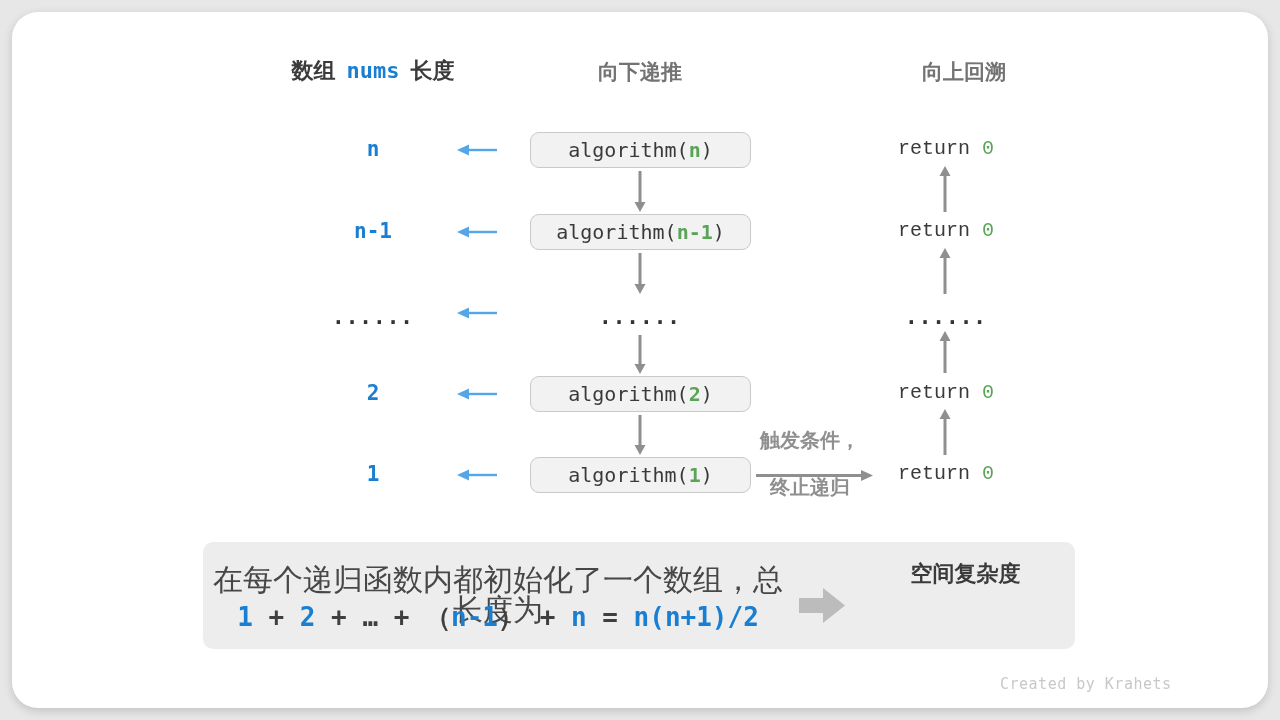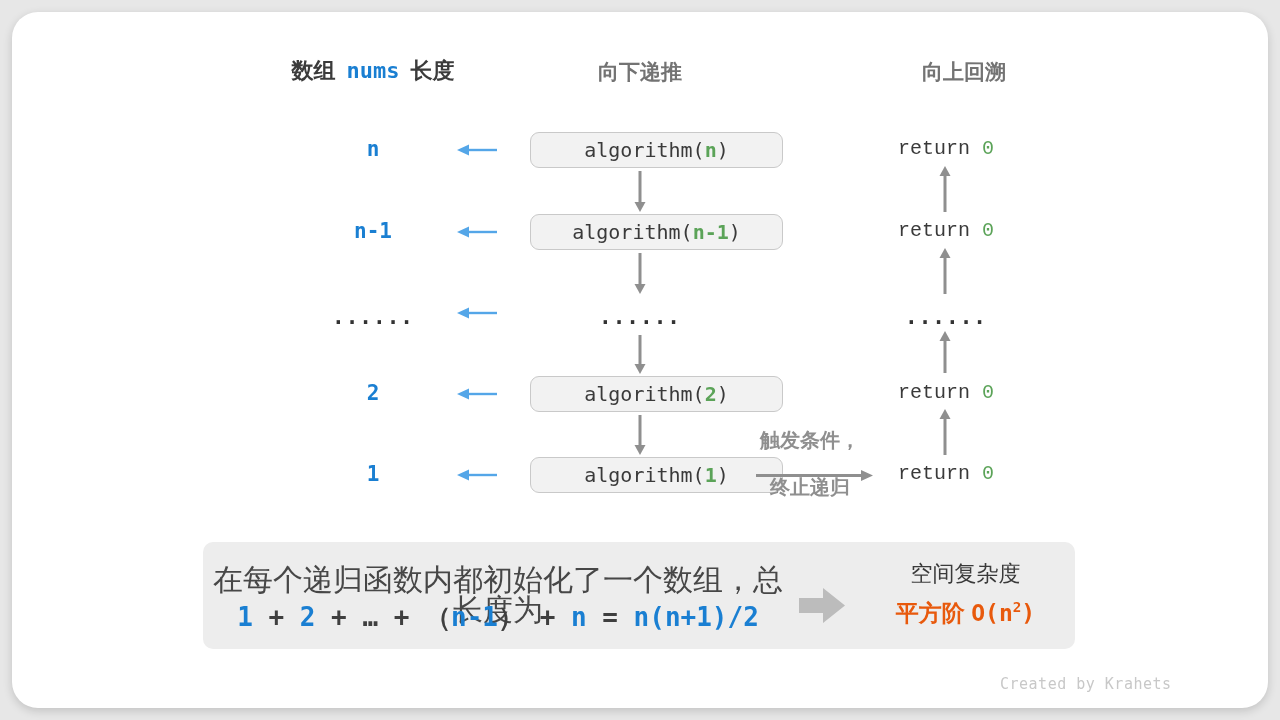--- a/index.html
+++ b/index.html
@@ -8,28 +8,28 @@
   .card{position:absolute;left:12px;top:12px;width:1256px;height:696px;background:#ffffff;border-radius:26px;box-shadow:0 3px 10px rgba(0,0,0,0.16);}
   .abs{position:absolute;line-height:1;}
   .ctr{text-align:center;}
   .mono{font-family:"DejaVu Sans Mono","Liberation Mono",monospace;}
   .hdr-dark{font-size:22px;font-weight:bold;color:#3b3b3b;}
   .hdr-gray{font-size:21px;font-weight:bold;color:#737373;}
   .blue{color:#1a7fd2;}
   .green{color:#5ba358;}
   .len-label{font-family:"DejaVu Sans Mono","Liberation Mono",monospace;font-weight:bold;font-size:21px;color:#1a7fd2;}
   .dots{font-family:"DejaVu Sans Mono","Liberation Mono",monospace;font-weight:bold;font-size:21px;color:#333333;letter-spacing:1px;}
-  .algo-box{left:530px;width:253px;height:36px;background:#f2f2f2;border:1.5px solid #c9c9c9;border-radius:9px;display:flex;align-items:center;justify-content:center;font-family:"DejaVu Sans Mono","Liberation Mono",monospace;font-size:20px;color:#3a3a3a;box-sizing:border-box;}
+  .algo-box{left:530px;width:221px;height:36px;background:#f2f2f2;border:1.5px solid #c9c9c9;border-radius:9px;display:flex;align-items:center;justify-content:center;font-family:"DejaVu Sans Mono","Liberation Mono",monospace;font-size:20px;color:#3a3a3a;box-sizing:border-box;}
   .algo-box .green{font-weight:bold;}
   .ret{left:861px;width:170px;font-family:Liberation Mono, monospace;font-size:20px;color:#3a3a3a;text-align:center;}
   .note{font-size:20px;font-weight:bold;color:#8f8f8f;margin-top:24px;}
   .summary-panel{left:203px;top:542px;width:872px;height:107px;background:#ededed;border-radius:10px;}
   .sum-line1{font-size:30px;color:#474747;}
   .sum-formula{font-family:"DejaVu Sans Mono","Liberation Mono",monospace;font-size:26px;font-weight:bold;color:#3f3f3f;}
-  .cx-title{font-size:22px;font-weight:normal;color:#3a3a3a;}
+  .cx-title{font-size:22px;font-weight:bold;color:#3a3a3a;}
   .cx-value{font-size:23px;font-weight:bold;color:#e8590c;}
   .cx-value sup{font-size:0.62em;}
   .credit{font-family:"DejaVu Sans Mono","Liberation Mono",monospace;font-size:15px;color:#c8c8c8;text-align:left;letter-spacing:0.5px;}
 </style>
 </head>
 <body>
 
 <div class="page">
   <div class="card"></div>
 
@@ -148,18 +148,15 @@
 
   <div class="abs summary-panel"></div>
   <div class="abs ctr sum-line1" style="left:213px;top:565px;width:570px;">在每个递归函数内都初始化了一个数组，总长度为</div>
   <div class="abs ctr sum-formula" style="left:213px;top:604px;width:570px;"><span class="blue">1</span><span> + </span><span class="blue">2</span><span> + </span><span>…</span><span> + （</span><span class="blue">n-1</span><span>） + </span><span class="blue">n</span><span> = </span><span class="blue">n(n+1)/2</span></div>
 
   <svg class="abs" style="left:799px;top:587px;" width="47" height="37">
       <polygon points="0,11 24,11 24,1 46,18.5 24,36 24,26 0,26" fill="#bcbcbc"></polygon>
     </svg>
 
   <div class="abs ctr cx-title" style="left:868px;top:563px;width:195px;">空间复杂度</div>
-  <div class="abs ctr cx-value" style="left:868px;top:600px;width:195px;">
-    <span>平方阶 </span><span class="mono"><span>O(n</span><sup>2</sup><span>)</span></span>
-  </div>
 
   <div class="abs credit" style="left:1000px;top:677px;width:245px;">Created by Krahets</div>
 </div>
 
 </body></html>

